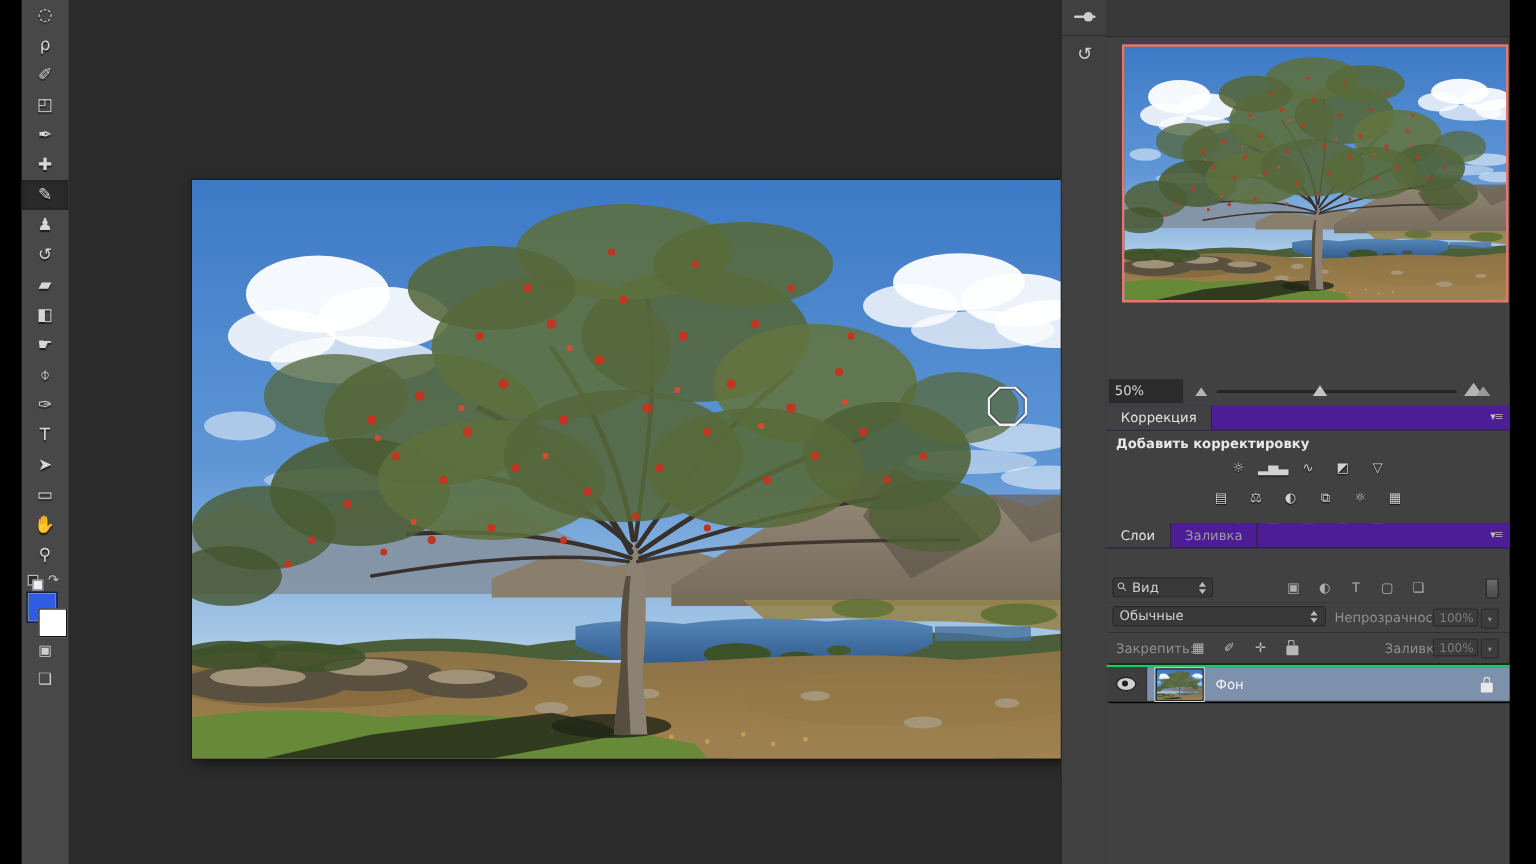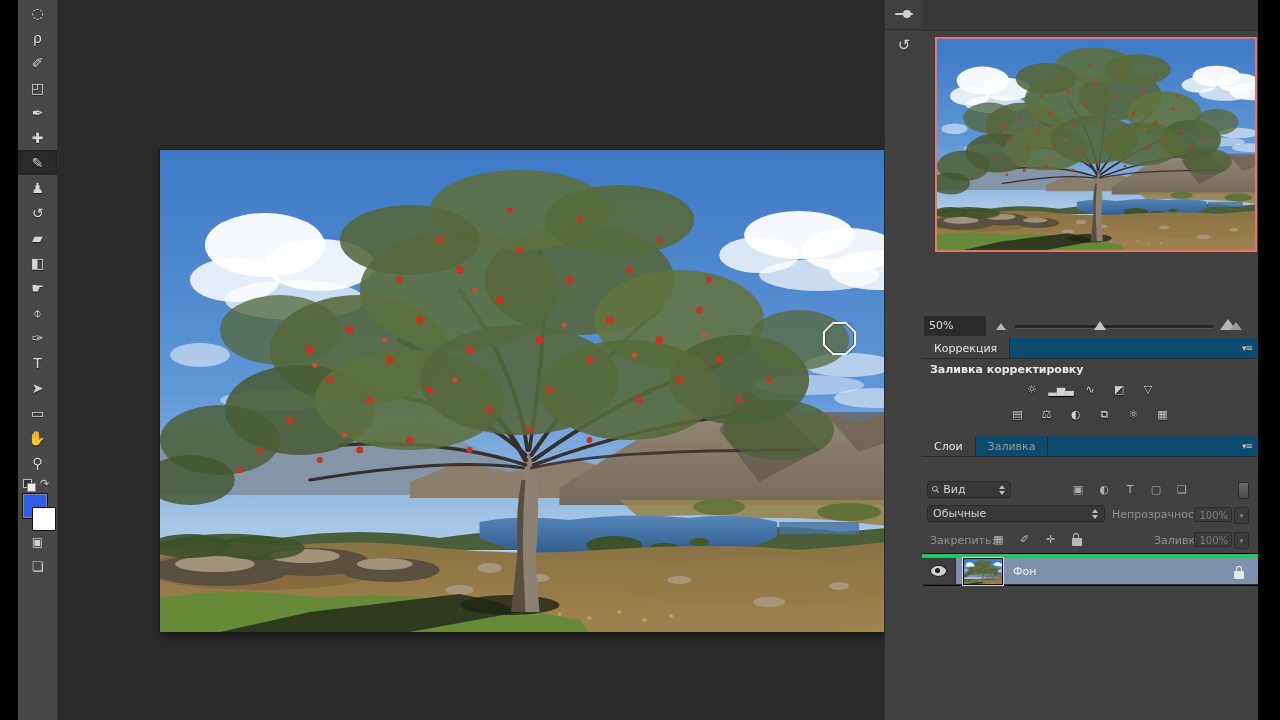--- a/index.html
+++ b/index.html
@@ -40,21 +40,21 @@
   #panels{left:922px;top:0;width:336px;height:508px;background:#414141;}
   #nav-header{left:0;top:0;width:336px;height:30px;background:#383838;border-bottom:1px solid #2d2d2d;}
   #nav-thumb{left:13px;top:37px;width:318px;height:211px;border:2px solid var(--navigator-border,#e8756b);background:#666;}
   #nav-zoom-row{left:0;top:315px;width:336px;height:23px;background:#414141;}
   #zoom-value{left:2px;top:1px;width:62px;height:20px;background:#2b2b2b;color:#d8d8d8;line-height:20px;padding-left:5px;box-sizing:border-box;font-size:11px;}
   .mt-small{left:74px;top:8px;width:0;height:0;border-left:5px solid transparent;border-right:5px solid transparent;border-bottom:7px solid #b5b5b5;}
   .mt-big{left:298px;top:4px;width:0;height:0;border-left:8px solid transparent;border-right:8px solid transparent;border-bottom:11px solid #b5b5b5;}
   .mt-big2{left:308px;top:7px;width:0;height:0;border-left:6px solid transparent;border-right:6px solid transparent;border-bottom:8px solid #9a9a9a;}
   #zoom-track{left:92px;top:10px;width:200px;height:3px;background:#262626;border-bottom:1px solid #555;border-radius:2px;}
   #zoom-thumb{left:172px;top:6px;width:0;height:0;border-left:6px solid transparent;border-right:6px solid transparent;border-bottom:9px solid #c4c4c4;}
-  .tabbar{width:336px;height:20px;background:#0c4a6e;border-bottom:1px solid #2a2a2a;display:flex;align-items:stretch;}
+  .tabbar{width:336px;height:20px;background:#4c1d95;border-bottom:1px solid #2a2a2a;display:flex;align-items:stretch;}
   .tab{padding:0 12px;display:flex;align-items:center;color:#9a9a9a;border-right:1px solid #2a2a2a;font-size:11px;}
   .tab.active{background:#414141;color:#e4e4e4;}
   .panel-menu{margin-left:auto;align-self:center;color:#c0c0c0;font-size:9px;letter-spacing:-1px;padding-right:6px;}
   #adj-tabbar{left:0;top:338px;}
   #adj-body{left:0;top:359px;width:336px;height:99px;background:#414141;}
   #adj-label{left:8px;top:4px;color:#e8e8e8;font-weight:bold;font-size:11px;}
   .adj-row{position:absolute;left:0;width:336px;display:flex;justify-content:center;gap:9px;}
   .adj-icon{width:20px;height:17px;display:flex;align-items:center;justify-content:center;color:#d2d2d2;font-size:11px;text-shadow:0 1px 1px #000;}
   #layers-tabbar{left:0;top:436px;}
   #filter-row{left:0;top:479px;width:336px;height:23px;background:#414141;border-bottom:1px solid #2f2f2f;}
@@ -77,21 +77,21 @@
   #opacity-dd{left:312px;top:5px;}
   #lock-row{left:0;top:527px;width:336px;height:26px;background:#414141;}
   #lock-label{left:8px;top:7px;}
   #lock-icons{left:68px;top:4px;display:flex;gap:9px;}
   .l-icon{width:17px;height:17px;display:flex;align-items:center;justify-content:center;color:#b8b8b8;font-size:11px;}
   .padlock{position:relative;width:10px;height:8px;background:#b8b8b8;border-radius:1px;margin-top:5px;}
   .padlock::before{content:"";position:absolute;top:-5px;left:1.5px;width:4px;height:4px;border:1.5px solid #b8b8b8;border-bottom:none;border-radius:3px 3px 0 0;}
   #fill-label{left:232px;top:7px;}
   #fill-value{left:272px;top:5px;}
   #fill-dd{left:312px;top:5px;}
-  #layer-row{left:0;top:554px;width:336px;height:31px;background:#414141;border-top:4px solid #22c55e;border-bottom:1px solid #2f2f2f;display:flex;box-sizing:border-box;}
+  #layer-row{left:0;top:554px;width:336px;height:31px;background:#414141;border-top:2px solid #22c55e;border-bottom:1px solid #2f2f2f;display:flex;box-sizing:border-box;}
   #eye-cell{width:33px;height:100%;background:#3e3e3e;border-right:1px solid #2f2f2f;display:flex;align-items:center;justify-content:center;}
   .eye{position:relative;width:15px;height:10px;border:1.5px solid #1d1d1d;border-radius:50%;background:#cfcfcf;}
   .eye::before{content:"";position:absolute;left:4px;top:1.5px;width:5px;height:5px;background:#1d1d1d;border-radius:50%;}
   #layer-main{flex:1;background:var(--selected-layer,#7e91ac);display:flex;align-items:center;position:relative;}
   #layer-thumb{margin-left:7px;width:38px;height:25px;border:1px solid #101010;box-shadow:0 0 0 1px #cfd6e2;background:#888;}
   #layer-thumb svg{display:block;}
   #layer-name{margin-left:10px;color:#f2f2f2;font-size:11px;}
   #layer-lock{position:absolute;right:14px;top:8px;}
   .padlock.light{background:#e8e8e8;}
   .padlock.light::before{border-color:#e8e8e8;}
@@ -398,21 +398,21 @@
     <span class="abs" id="zoom-thumb"></span>
     <span class="abs mt-big"></span>
     <span class="abs mt-big2"></span>
   </div>
 
   <div class="abs tabbar" id="adj-tabbar">
     <div class="tab active">Коррекция</div>
     <span class="panel-menu">▾≡</span>
   </div>
   <div class="abs" id="adj-body">
-    <div class="abs" id="adj-label">Заливка корректировку</div>
+    <div class="abs" id="adj-label">Добавить корректировку</div>
     <div class="adj-row" style="top:22px;">
 
     <span class="adj-icon">
           <span>☼</span>
         </span>
         <span class="adj-icon">
           <span>▂▅▃</span>
         </span>
         <span class="adj-icon">
           <span>∿</span>

